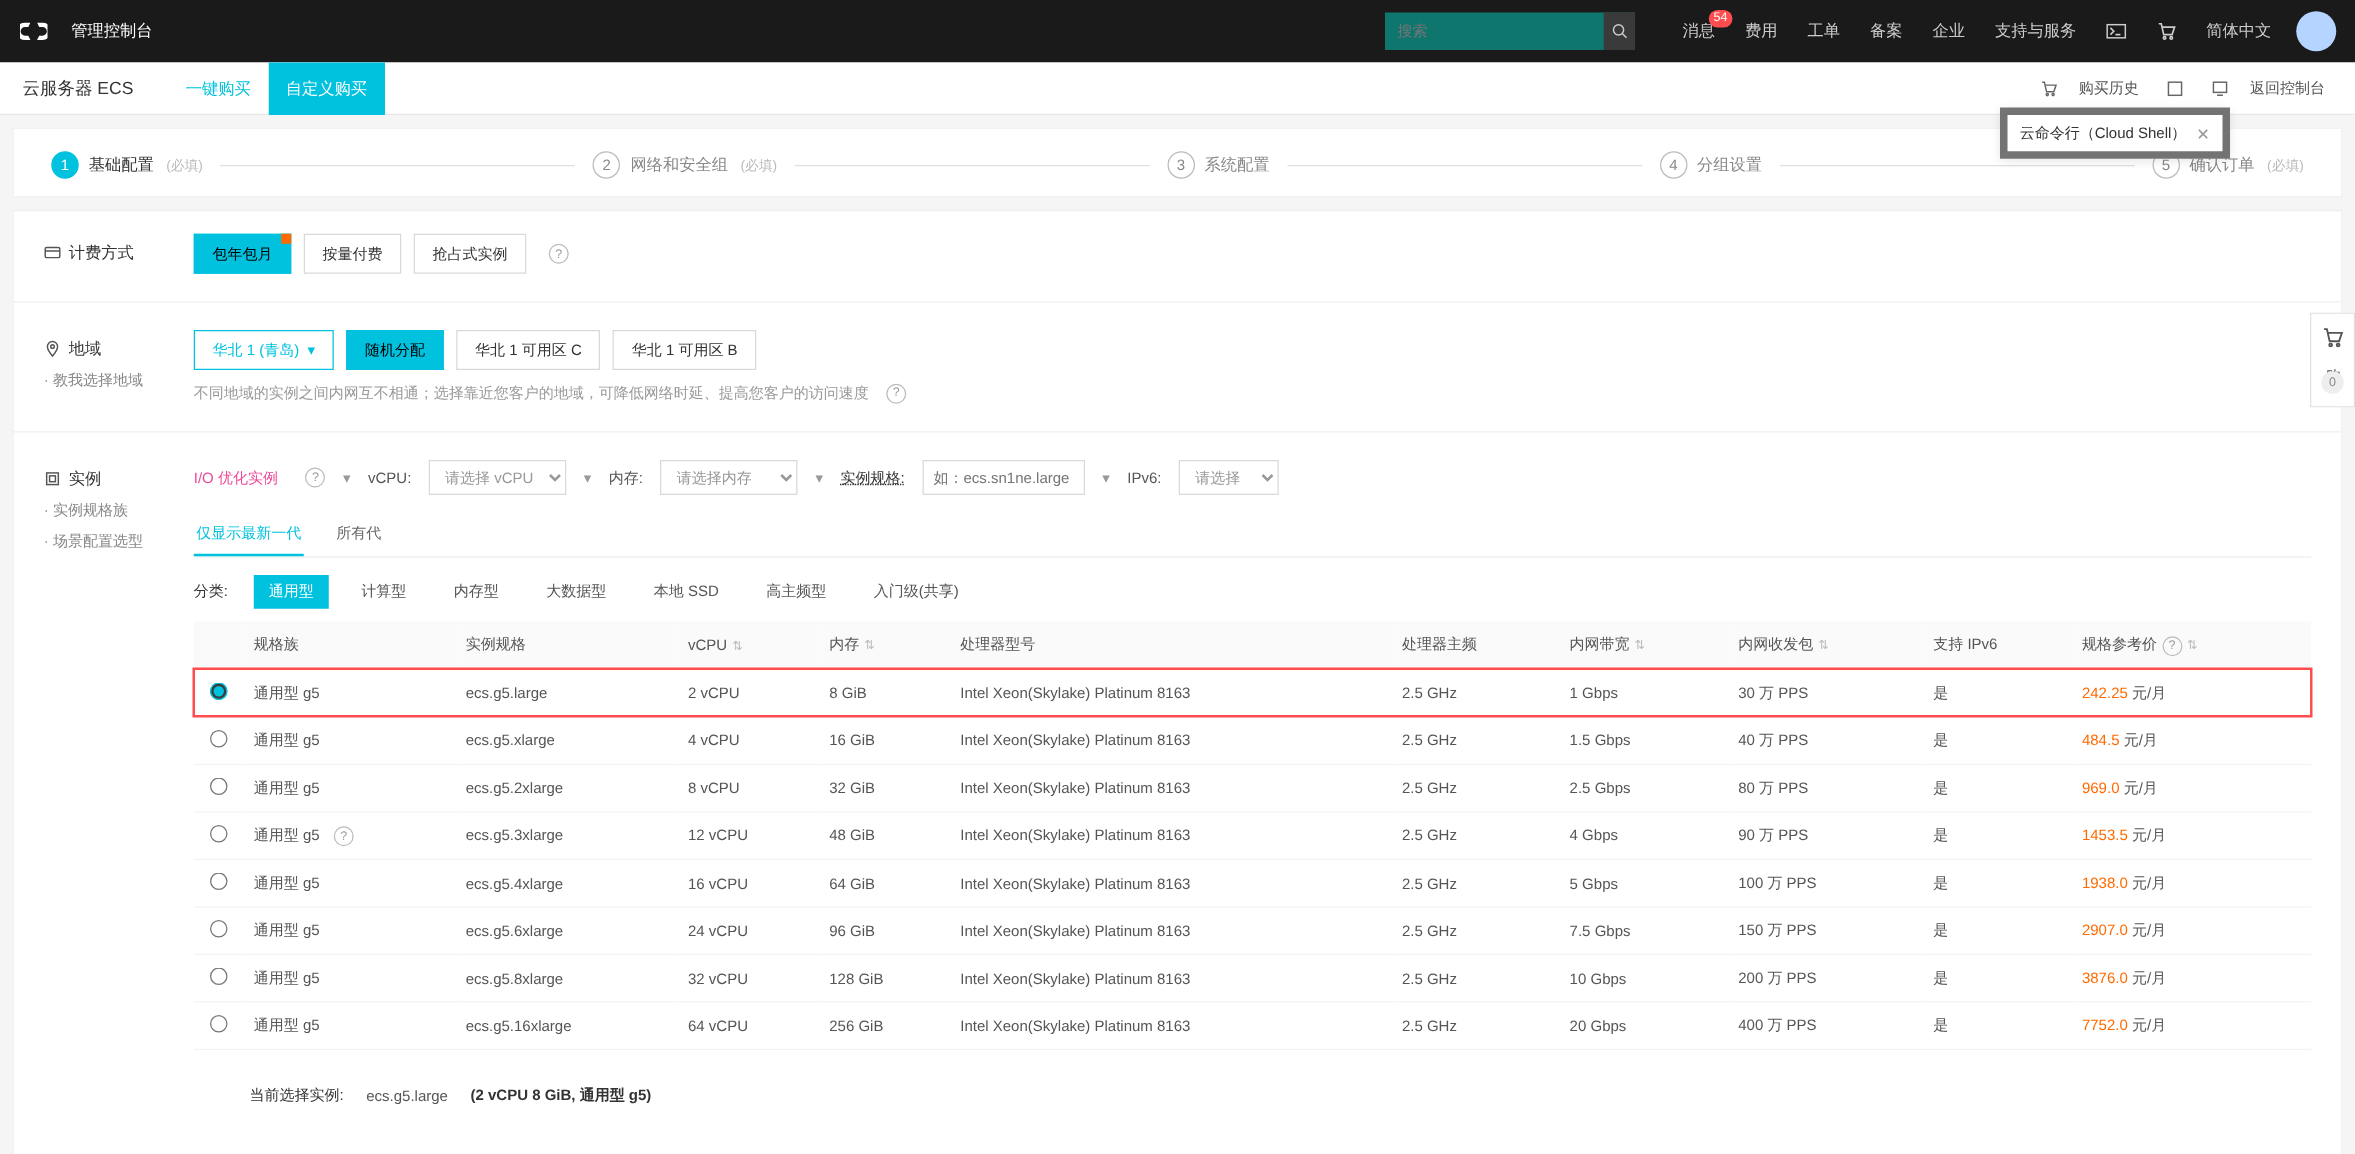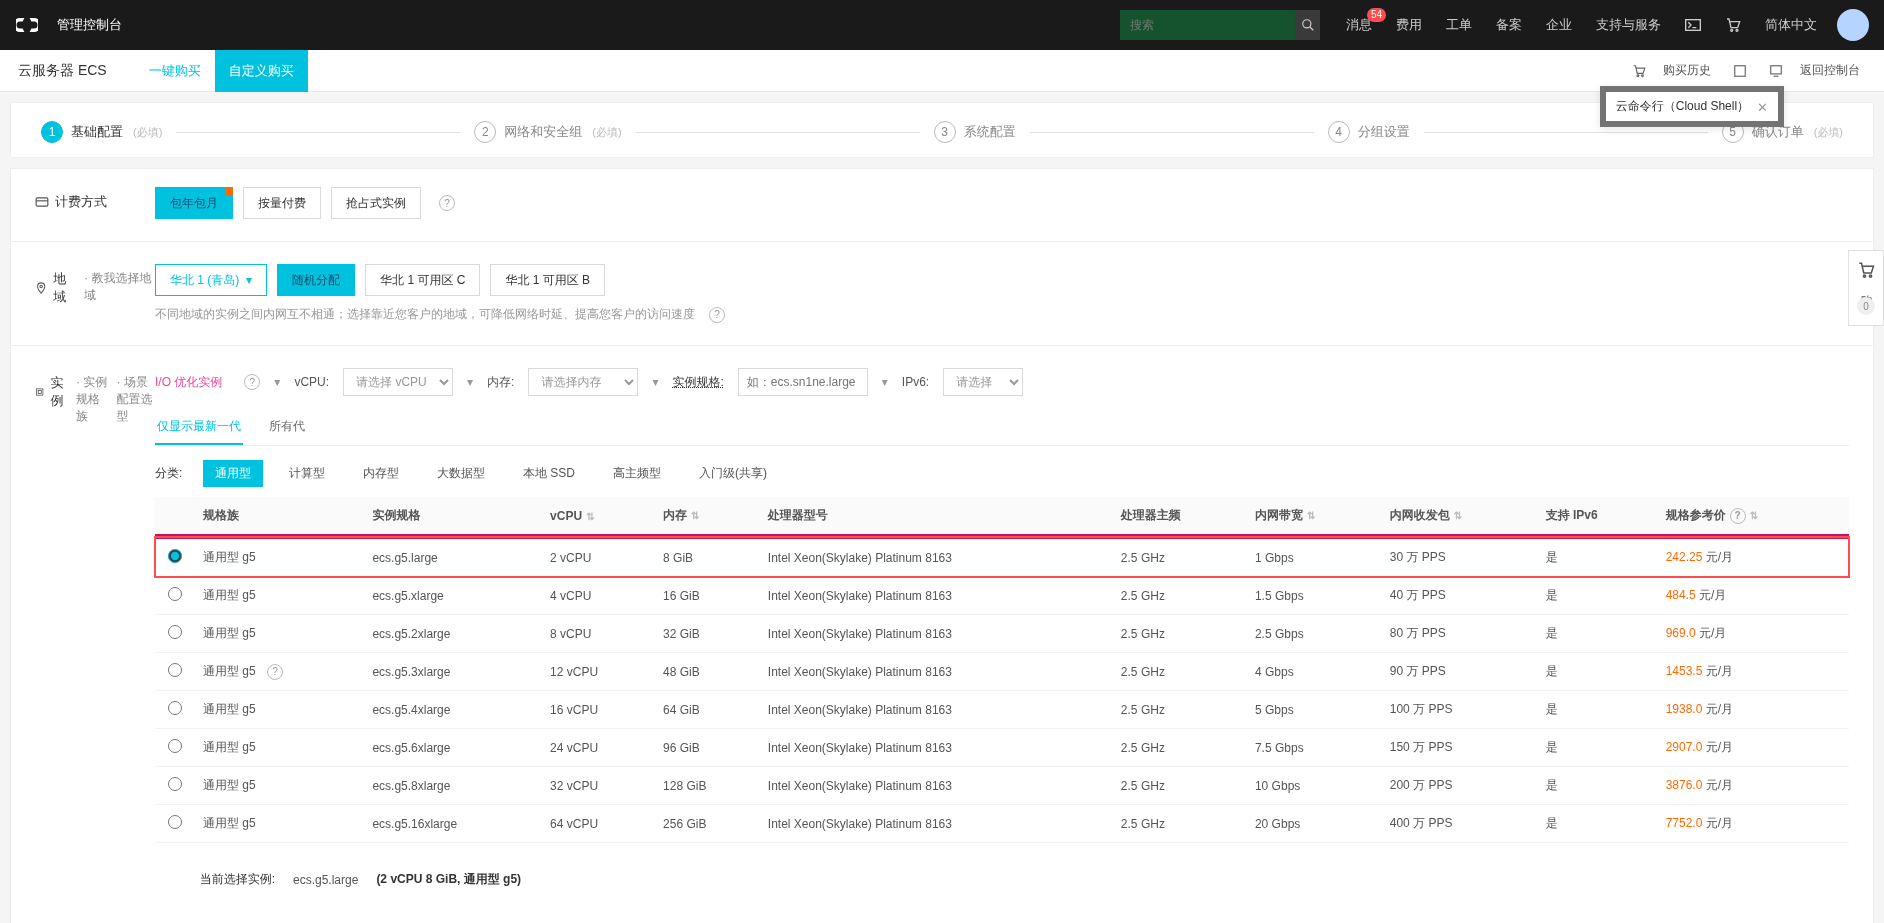--- a/index.html
+++ b/index.html
@@ -3,21 +3,21 @@
 <meta charset="utf-8">
 <style>
 *{margin:0;padding:0;box-sizing:border-box;font-family:"Microsoft YaHei","PingFang SC",Arial,sans-serif}
 body{background:#f5f5f5;font-size:12px;color:#333}
 
 
 .topbar{background:#1a1a1a;height:50px;display:flex;align-items:center;padding:0 15px;color:#ccc}
 .topbar .logo{width:24px;height:18px;margin-right:18px;display:inline-flex;align-items:center;justify-content:center}
 .topbar .logo svg{fill:#fff}
 .topbar .console-title{color:#fff;font-size:13px;margin-right:auto}
-.topbar .search-box{display:flex;align-items:center;background:#14532d;height:30px;width:200px;margin-right:14px}
+.topbar .search-box{display:flex;align-items:center;background:#0f766e;height:30px;width:200px;margin-right:26px}
 .topbar .search-box input{background:transparent;border:none;outline:none;color:#ccc;padding:0 10px;flex:1;font-size:12px}
 .topbar .search-box .sbtn{width:30px;height:30px;background:#3a3a3a;display:flex;align-items:center;justify-content:center;cursor:pointer}
 .topbar .nav-item{padding:0 12px;font-size:13px;color:#ccc;cursor:pointer;position:relative;height:50px;display:flex;align-items:center}
 .topbar .badge{position:absolute;top:8px;right:-2px;background:#ff4d4f;color:#fff;font-size:10px;padding:0 4px;border-radius:7px;line-height:14px}
 .topbar .icon-item{width:40px;display:flex;align-items:center;justify-content:center;cursor:pointer;height:50px}
 .topbar .avatar{width:32px;height:32px;border-radius:50%;background:#b5d4ff;margin-left:8px}
 
 
 .subhead{background:#fff;height:42px;display:flex;align-items:center;padding:0 18px;border-bottom:1px solid #e8e8e8;position:relative}
 .subhead .product{font-size:14px;color:#333;margin-right:28px}
@@ -35,26 +35,26 @@
 .step .num{width:22px;height:22px;border-radius:50%;border:1px solid #bbb;display:flex;align-items:center;justify-content:center;font-size:12px;color:#888}
 .step.active .num{background:#00c1de;border-color:#00c1de;color:#fff}
 .step.active{color:#333}
 .step .req{color:#bbb;font-size:11px;margin-left:2px}
 .step-line{flex:1;height:1px;background:#e0e0e0;margin:0 14px}
 
 
 .card{background:#fff;margin:0 10px 10px;border:1px solid #eee;padding:18px 24px}
 .row{display:flex;align-items:flex-start;margin-bottom:22px}
 .row .label{width:120px;display:flex;align-items:center;gap:6px;color:#333;font-size:13px;padding-top:6px}
-.row .label.sub{flex-direction:row;align-items:flex-start;gap:8px}
+.row .label.sub{flex-direction:column;align-items:flex-start;gap:8px}
 .row .label .sublink{color:#888;font-size:12px;cursor:pointer}
 .row .content{flex:1}
 .btn-group{display:flex;gap:10px;align-items:center}
 .btn{height:32px;padding:0 14px;border:1px solid #d9d9d9;background:#fff;cursor:pointer;font-size:12px;display:flex;align-items:center;position:relative}
-.btn.primary{background:#00c1de;border-color:#00c1de;color:#0c4a6e}
+.btn.primary{background:#00c1de;border-color:#00c1de;color:#000000}
 .btn.outline-active{border-color:#00c1de;color:#00c1de}
 .btn .corner{position:absolute;top:-1px;right:-1px;width:8px;height:8px;background:#ff6a00}
 .help-icon{width:16px;height:16px;border:1px solid #bbb;border-radius:50%;display:inline-flex;align-items:center;justify-content:center;font-size:10px;color:#999;cursor:pointer;margin-left:8px}
 .hint{color:#999;font-size:12px;margin-top:10px;display:flex;align-items:center;gap:6px}
 
 
 .filters{display:flex;align-items:center;gap:14px;flex-wrap:wrap;margin-bottom:14px;font-size:12px;color:#555}
 .filters .flabel{color:#ec4899}
 .filters .funnel{color:#999}
 .filters select,.filters input{height:28px;border:1px solid #d9d9d9;padding:0 8px;font-size:12px;color:#999;background:#fff;outline:none}
@@ -67,21 +67,21 @@
 .subtabs .st.active{color:#00c1de;border-bottom-color:#00c1de}
 
 
 .tagrow{display:flex;align-items:center;gap:14px;margin-bottom:10px;font-size:12px}
 .tagrow .tlabel{color:#333;width:34px}
 .tag{padding:5px 12px;cursor:pointer;color:#555}
 .tag.active{background:#00c1de;color:#fff}
 
 
 .table{width:100%;border-collapse:collapse;font-size:12px}
-.table th{text-align:left;padding:10px 8px;color:#555;font-weight:bold;border-bottom:5px solid #be185d;background:#fafafa}
+.table th{text-align:left;padding:10px 8px;color:#555;font-weight:normal;border-bottom:1px solid #be185d;background:#fafafa}
 .table td{padding:10px 8px;border-bottom:1px solid #f3f3f3;color:#555}
 .table .radio{width:40px;text-align:center}
 .table tr.selected{outline:2px solid #ff4d4f;outline-offset:-1px}
 .table .price{color:#ff6a00}
 input[type=radio]{accent-color:#00c1de;width:14px;height:14px}
 .sort{color:#bbb;font-size:10px;margin-left:4px;cursor:pointer}
 
 
 .summary{margin-top:16px;padding:12px 0;font-size:12px;color:#555}
 .summary .srow{display:flex;align-items:center;gap:18px;margin-bottom:10px}

